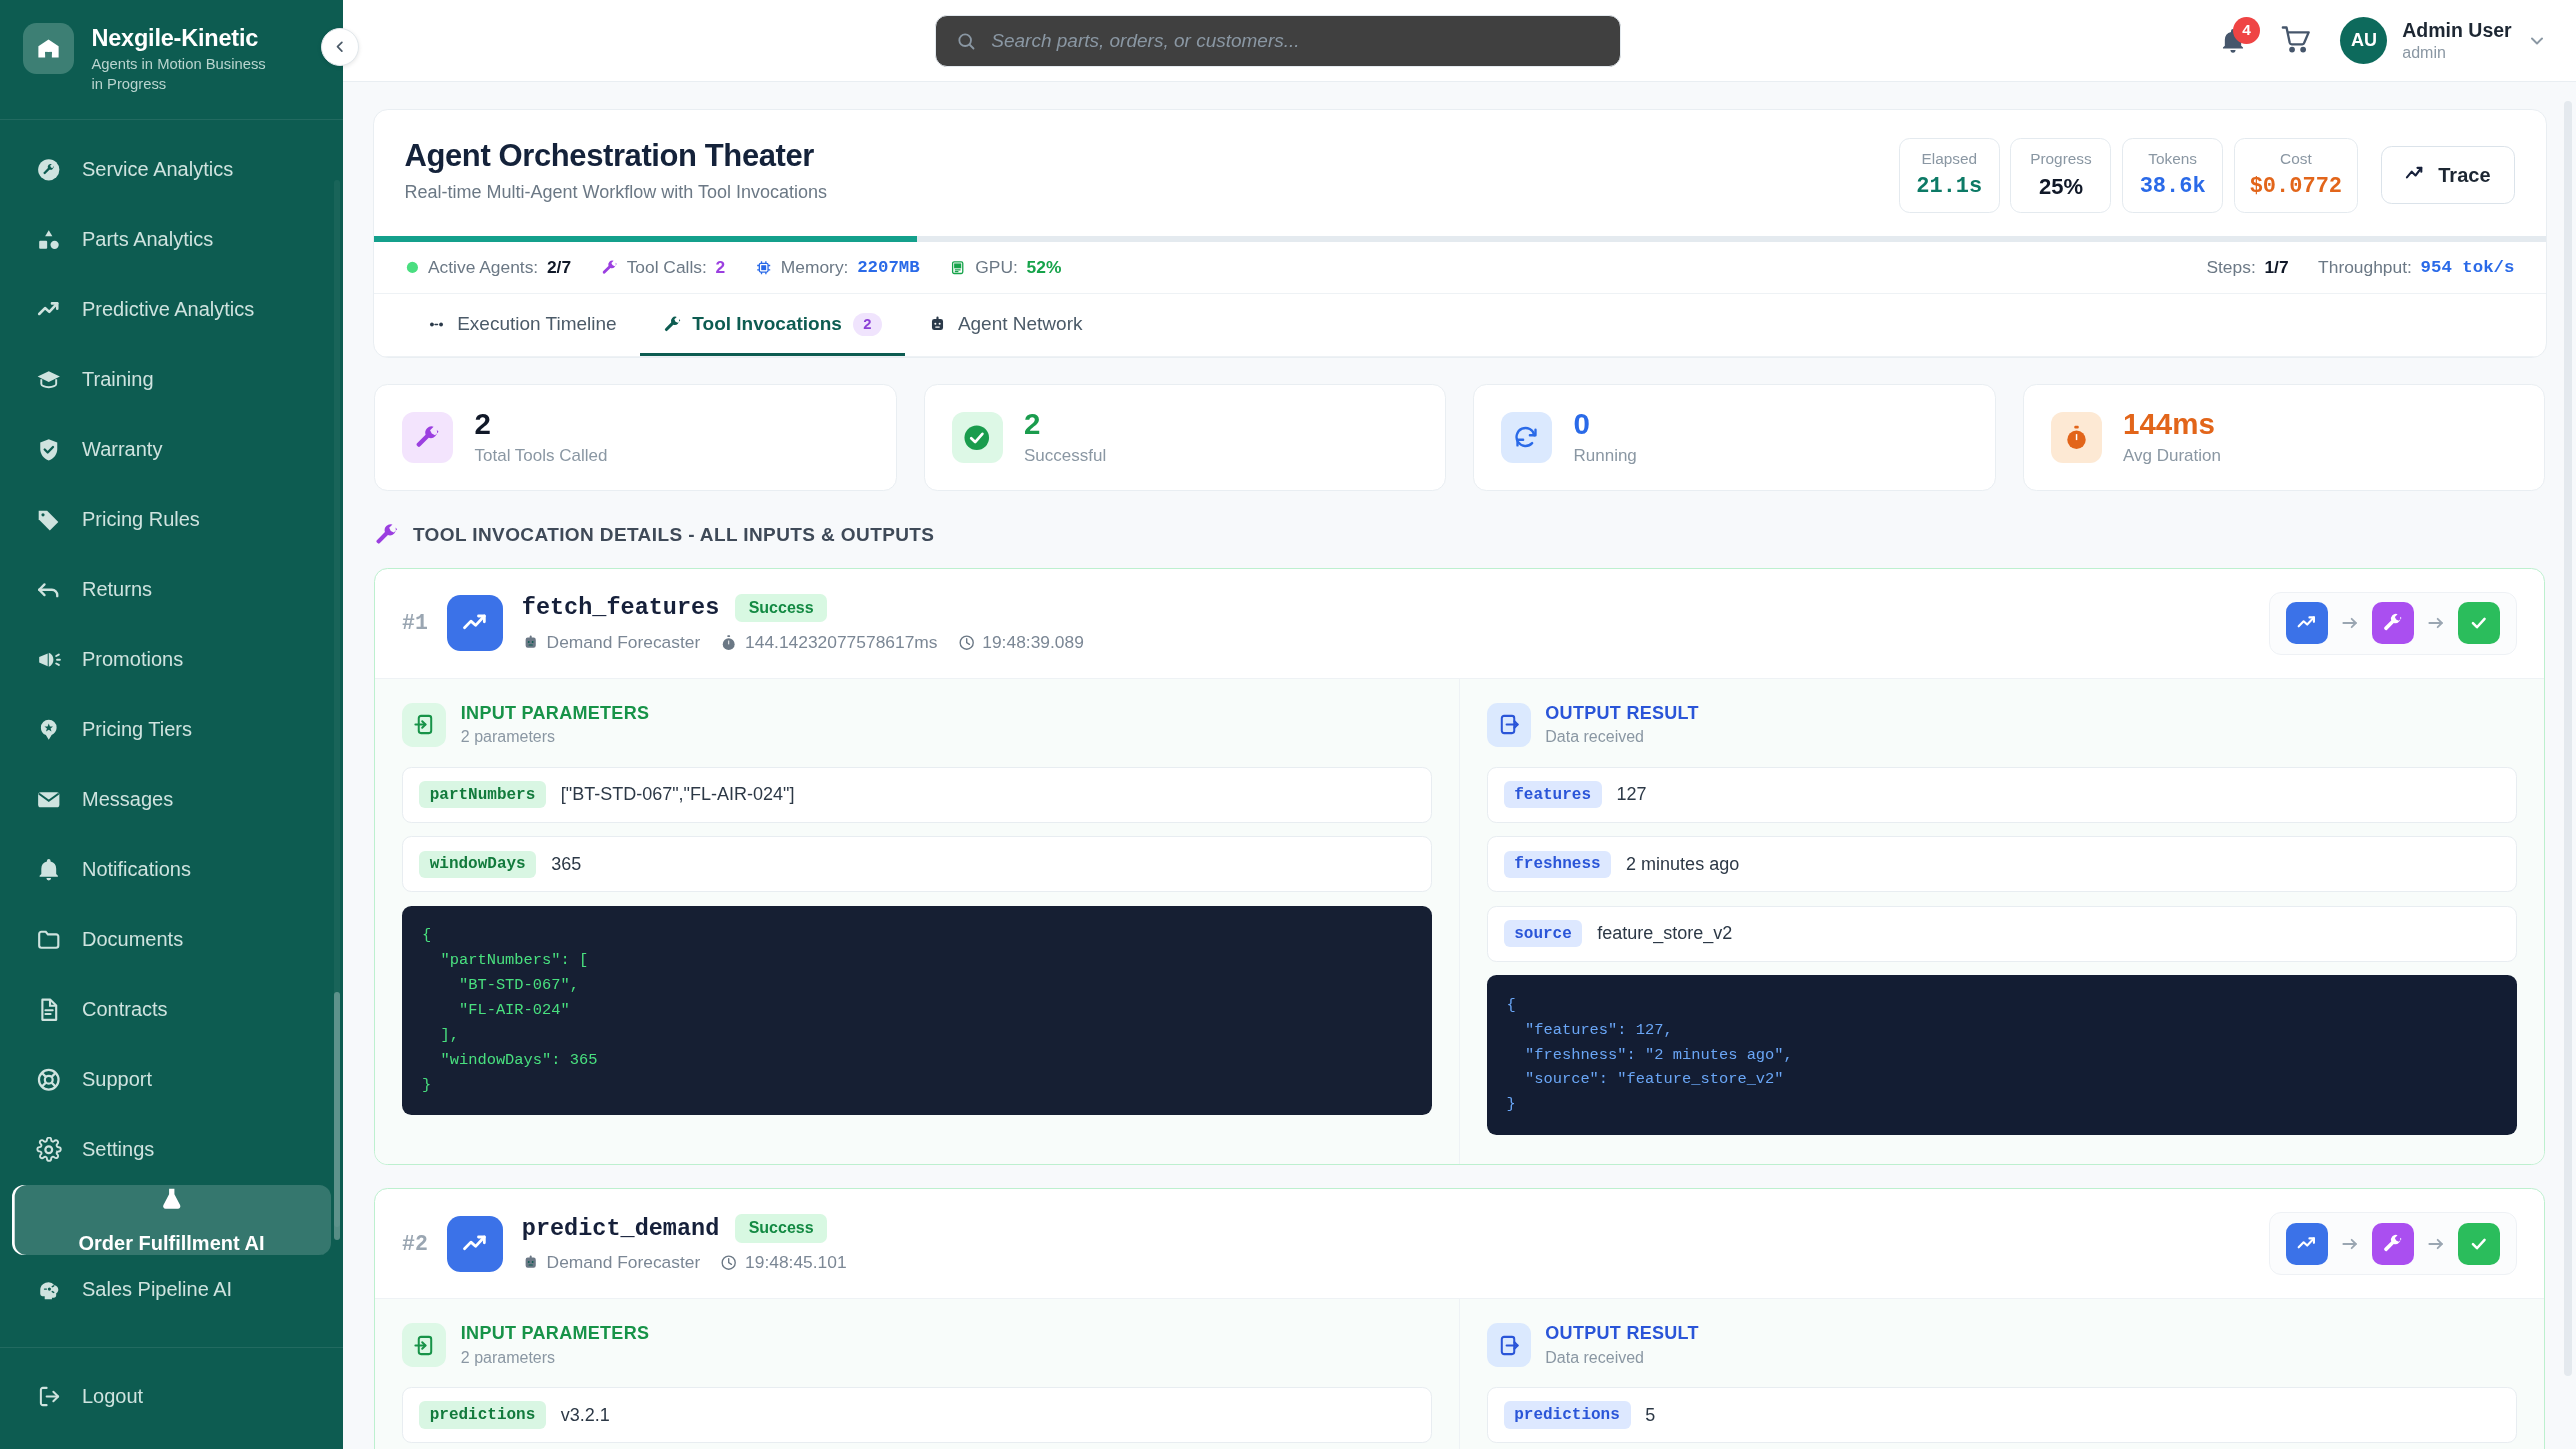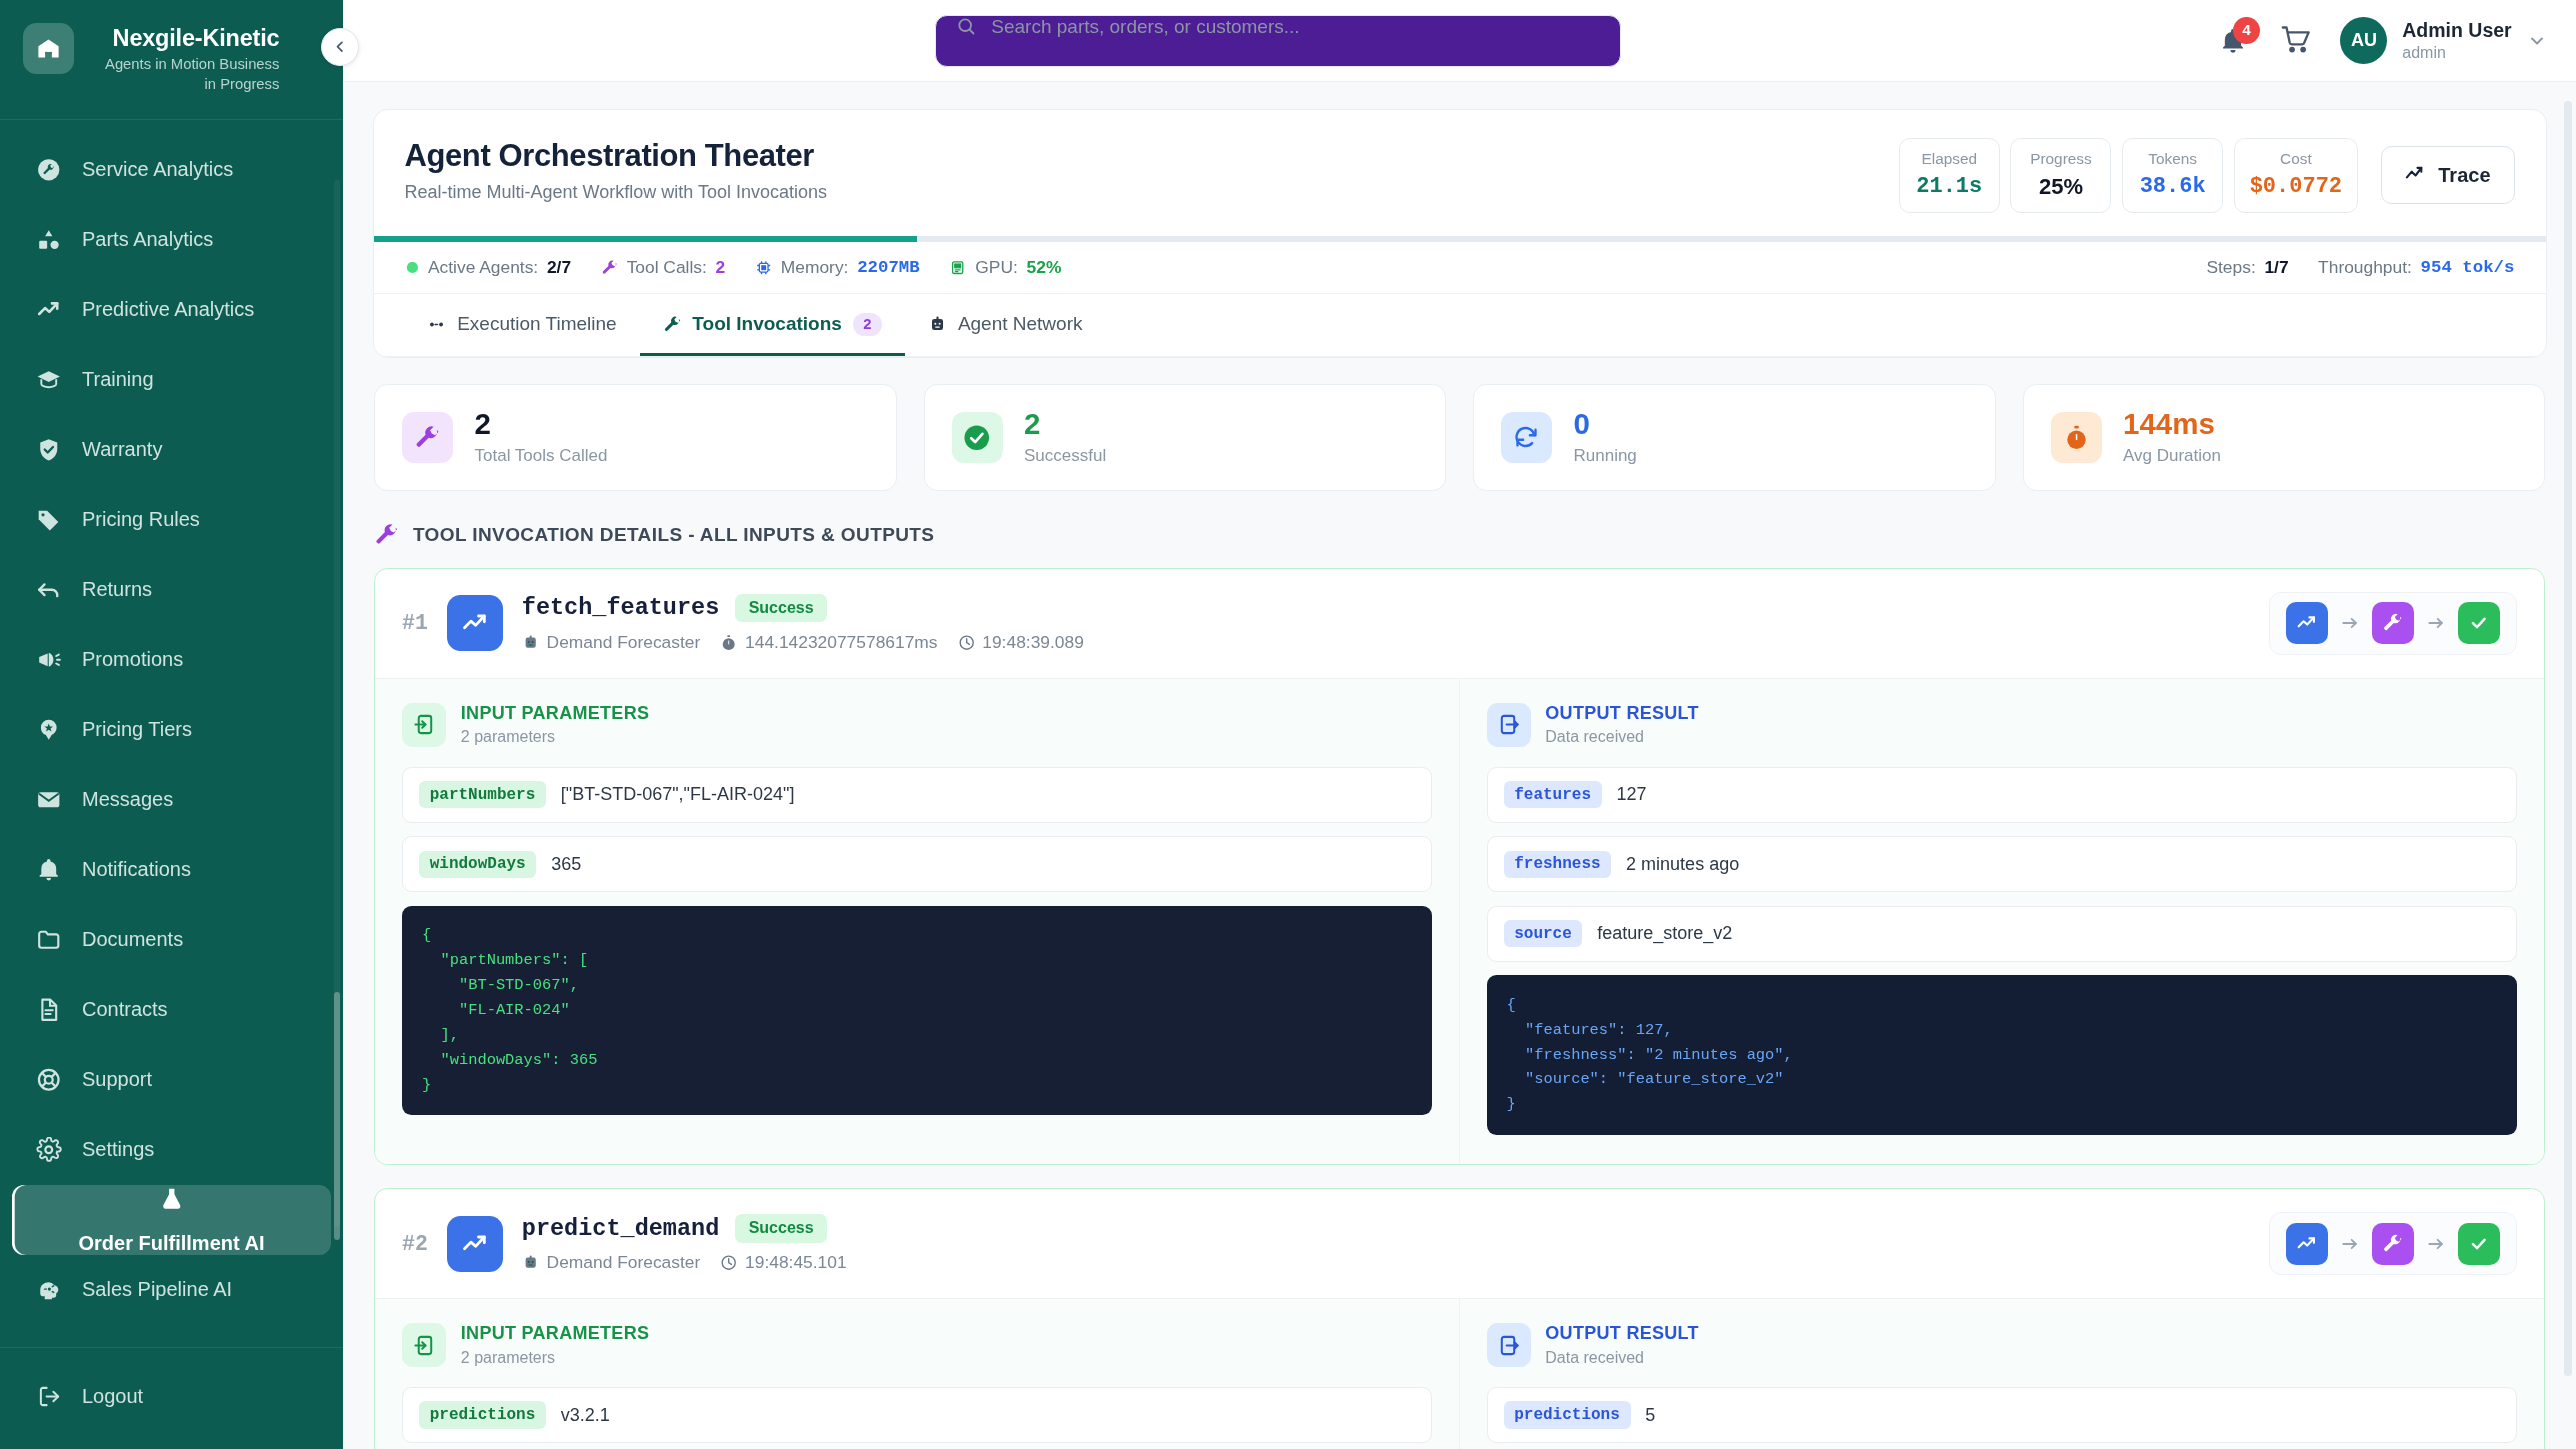--- a/index.html
+++ b/index.html
@@ -21,21 +21,21 @@
   .sb-brand {
     display: flex; align-items: flex-start; gap: 17.4px;
     padding: 23px 20px 24px 23px;
     border-bottom: 0.7px solid rgba(255,255,255,.09);
   }
   .sb-logo {
     width: 51px; height: 51px; flex: 0 0 51px;
     border-radius: 13.4px; background: #3d7f74;
     display: flex; align-items: center; justify-content: center;
   }
-  .sb-brand-txt { padding-top: 2.7px; text-align: right; }
+  .sb-brand-txt { padding-top: 2.7px; }
   .sb-title { color: #fff; font-size: 23.5px; font-weight: 700; letter-spacing: -0.2px; line-height: 1.05; }
   .sb-sub { color: #b9d4cf; font-size: 14.8px; line-height: 1.35; margin-top: 4.7px; max-width: 188px; }
   .sb-collapse {
     position: absolute; top: 28px; left: 321px;
     width: 38px; height: 38px; border-radius: 50%;
     background: #fff; border: 0.7px solid #e2e8ec;
     display: flex; align-items: center; justify-content: center;
     z-index: 40; box-shadow: 0 1.3px 4.7px rgba(0,0,0,.10);
   }
 
@@ -67,21 +67,21 @@
   .main { flex: 1 1 auto; height: 1449px; display: flex; flex-direction: column; background: #f7f9fb; }
 
   .topbar {
     height: 82px; flex: 0 0 82px; background: #fff;
     border-bottom: 0.7px solid #e9eef2;
     display: flex; align-items: center; padding: 0 29.5px 0 0;
   }
   .search-wrap { flex: 1 1 auto; display: flex; justify-content: center; }
   .search-box {
     width: 686px; height: 52px; border: 0.7px solid #e4eaef; border-radius: 12px;
-    background: #4c1d95; display: flex; align-items: flex-start; gap: 14.8px; padding: 0 20px;
+    background: #404040; display: flex; align-items: center; gap: 14.8px; padding: 0 20px; font-style: italic;
   }
   .search-ph { color: #8a97a3; font-size: 19px; }
   .top-right { display: flex; align-items: center; gap: 29.5px; }
   .bell-wrap { position: relative; width: 38px; height: 40px; display:flex; align-items:center; justify-content:center;}
   .bell-badge {
     position: absolute; top: -4px; right: -8px;
     min-width: 27px; height: 27px; padding: 0 5.4px; border-radius: 13.4px;
     background: #ef4444; color: #fff; font-size: 15.4px; font-weight: 700;
     display: flex; align-items: center; justify-content: center;
   }

